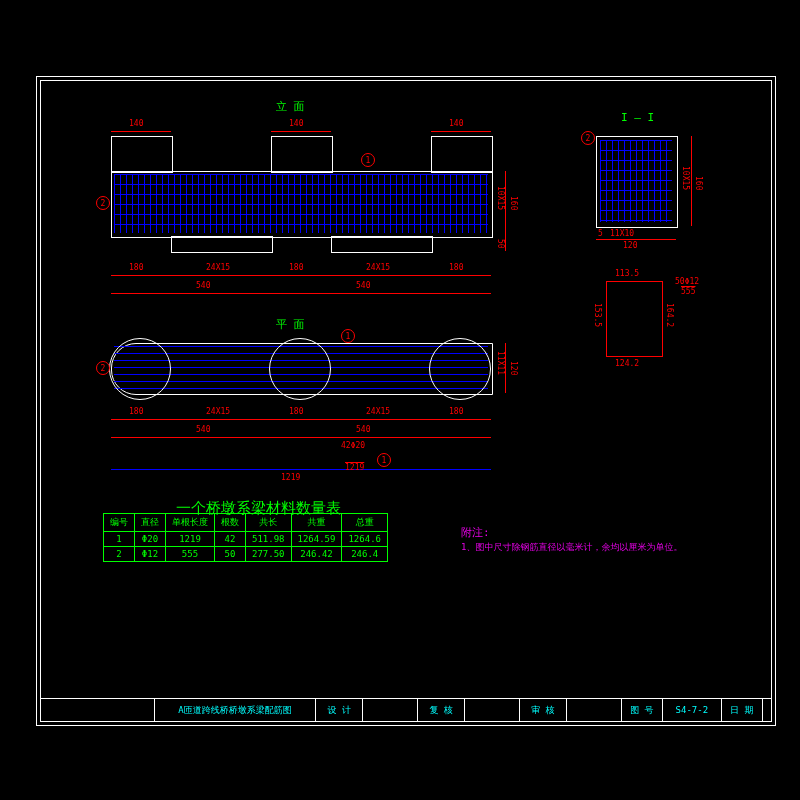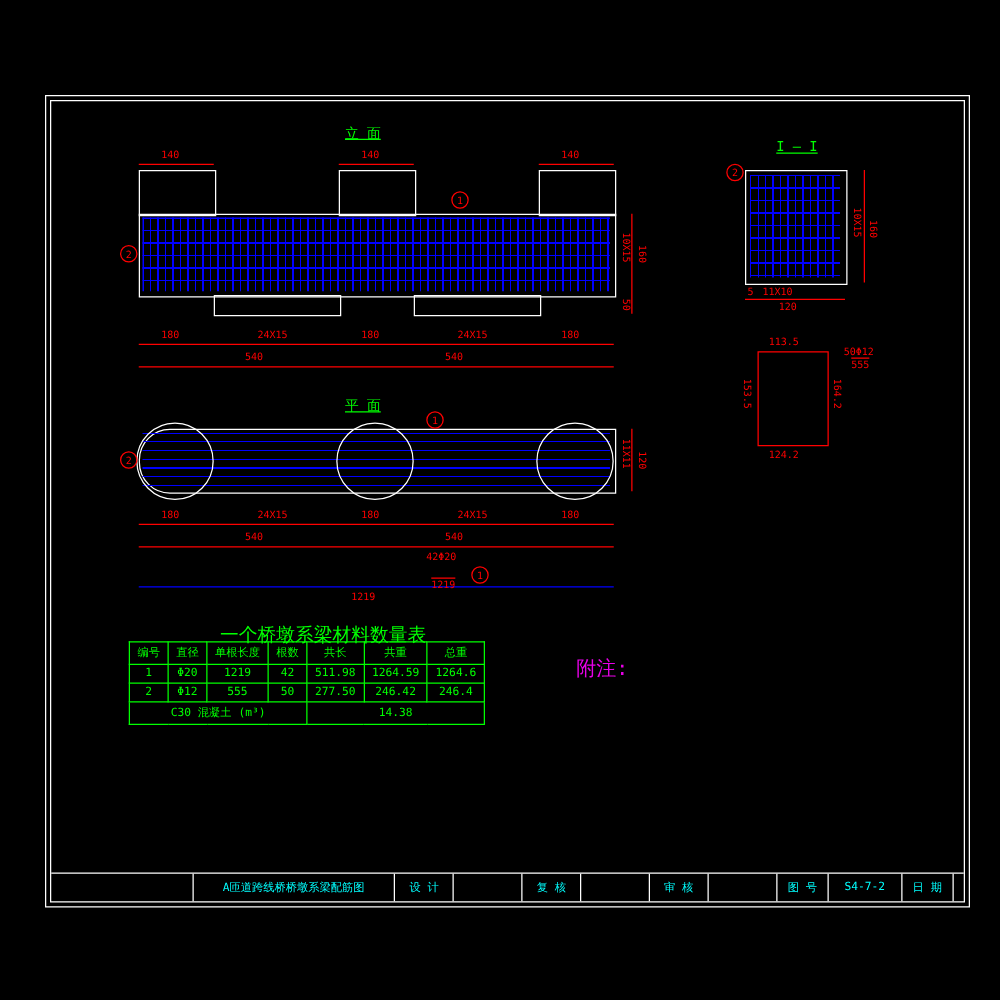--- a/index.html
+++ b/index.html
@@ -1,31 +1,31 @@
 <!DOCTYPE html>
 <html><head>
 <meta charset="utf-8">
 <style>
 body{margin:0;background:#000;font-family:"SimSun","Microsoft YaHei",monospace;color:#fff;font-size:9px;width:800px;height:800px;position:relative;overflow:hidden}
 .frame{position:absolute;left:40px;top:80px;width:730px;height:640px;border:1px solid #fff}
 .frame-outer{position:absolute;left:36px;top:76px;width:738px;height:648px;border:1px solid #fff}
 .title-block{position:absolute;bottom:0;left:0;right:0;height:22px;border-top:1px solid #fff;display:flex}
 .tb-cell{border-right:1px solid #fff;display:flex;align-items:center;justify-content:center;padding:0 4px;color:#0ff}
-.section-title{color:#0f0;font-size:11px;text-align:center;position:absolute;text-decoration:underline}
+.section-title{color:#0f0;font-size:11px;text-align:center;position:absolute;}
 .dim{color:#f00;font-size:8px;position:absolute;white-space:nowrap}
 .dimv{color:#f00;font-size:8px;position:absolute;writing-mode:vertical-rl;white-space:nowrap}
 .rebar-grid{position:absolute;background:repeating-linear-gradient(to right,#00f 0,#00f 1px,transparent 1px,transparent 6px),repeating-linear-gradient(to bottom,#00f 0,#00f 1px,transparent 1px,transparent 10px)}
 .rebar-horiz{position:absolute;background:repeating-linear-gradient(to bottom,#00f 0,#00f 1px,transparent 1px,transparent 7px)}
 .outline{position:absolute;border:1px solid #fff}
 .red-outline{position:absolute;border:1px solid #f00}
 .circle{position:absolute;border:1px solid #fff;border-radius:50%}
 .tbl{position:absolute;border-collapse:collapse;color:#0f0;font-size:9px}
 .tbl td,.tbl th{border:1px solid #0f0;padding:2px 6px;text-align:center;font-weight:normal}
 .tbl-title{color:#0f0;position:absolute;font-size:15px}
-.note-title{color:#e800e8;position:absolute;font-size:16px}
+.note-title{color:#e800e8;position:absolute;font-size:11px}
 .note{color:#e800e8;position:absolute;font-size:9px}
 .bubble{position:absolute;width:12px;height:12px;border:1px solid #f00;border-radius:50%;color:#f00;font-size:8px;display:flex;align-items:center;justify-content:center}
 .dim-line{position:absolute;background:#f00;height:1px}
 .dim-line-v{position:absolute;background:#f00;width:1px}
 .blue-line{position:absolute;background:#00f;height:1px}
 </style>
 </head>
 <body>
 
 <div class="frame-outer"></div>
@@ -136,28 +136,25 @@
     </tr>
     <tr>
       <td>2</td>
       <td>Φ12</td>
       <td>555</td>
       <td>50</td>
       <td>277.50</td>
       <td>246.42</td>
       <td>246.4</td>
     </tr>
-    <tr>
-      <td colspan="4">C30 混凝土 (m³)</td>
-      <td colspan="3">14.38</td>
-    </tr>
   </tbody>
     </table>
 
   <div class="note-title" style="left:420px;top:444px">附注:</div>
+  <div class="note" style="left:420px;top:460px">1、图中尺寸除钢筋直径以毫米计，余均以厘米为单位。</div>
 
   <div class="title-block">
     <div class="tb-cell" style="width:110px"></div>
     <div class="tb-cell" style="width:160px">A匝道跨线桥桥墩系梁配筋图</div>
     <div class="tb-cell" style="width:40px">设 计</div>
     <div class="tb-cell" style="width:48px"></div>
     <div class="tb-cell" style="width:40px">复 核</div>
     <div class="tb-cell" style="width:48px"></div>
     <div class="tb-cell" style="width:40px">审 核</div>
     <div class="tb-cell" style="width:48px"></div>

